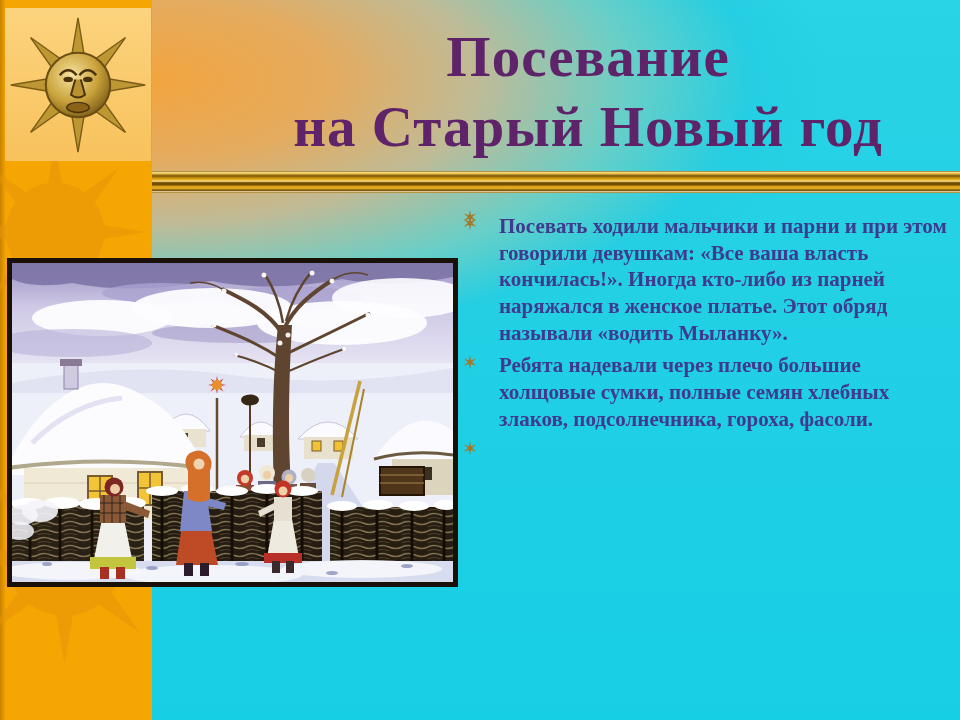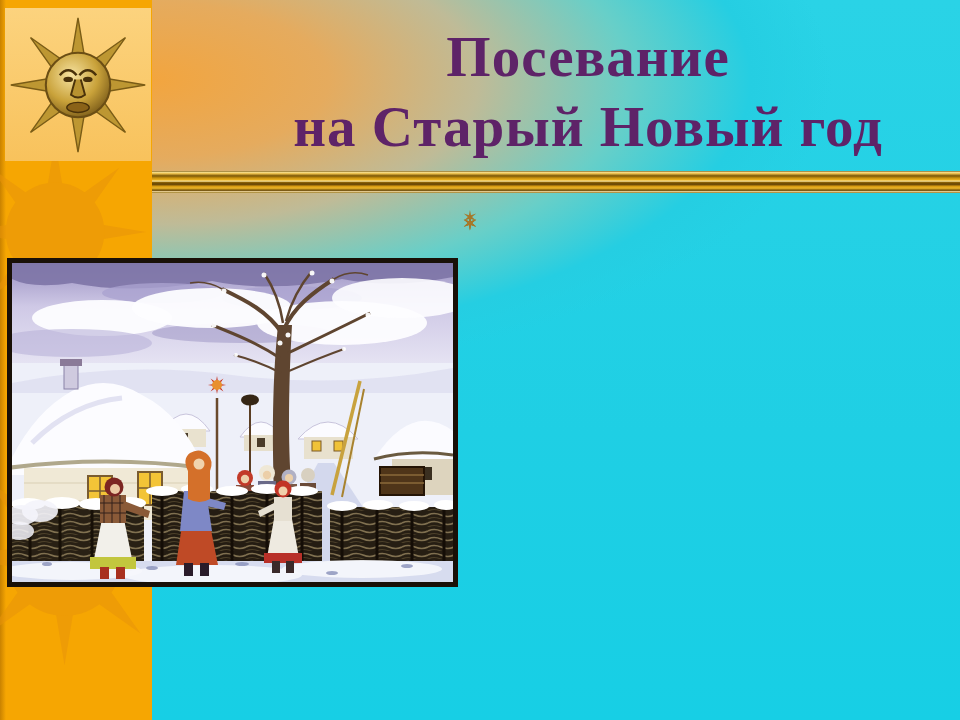--- a/index.html
+++ b/index.html
@@ -287,20 +287,22 @@
     </g>
   </svg>
 </div>
 
 <ul class="bullets">
   <li class="bullet">
     <span class="star">✶</span>
   </li>
   <li class="bullet">
     <span class="star">✶</span>
+    <span>Посевать ходили мальчики и парни и при этом говорили девушкам: «Все ваша власть кончилась!». Иногда кто-либо из парней наряжался в женское платье. Этот обряд называли «водить Мыланку».</span>
   </li>
   <li class="bullet">
     <span class="star">✶</span>
+    <span>Ребята надевали через плечо большие холщовые сумки, полные семян хлебных злаков, подсолнечника, гороха, фасоли.</span>
   </li>
   <li class="bullet">
     <span class="star">✶</span>
   </li>
 </ul>
 
 </body></html>

